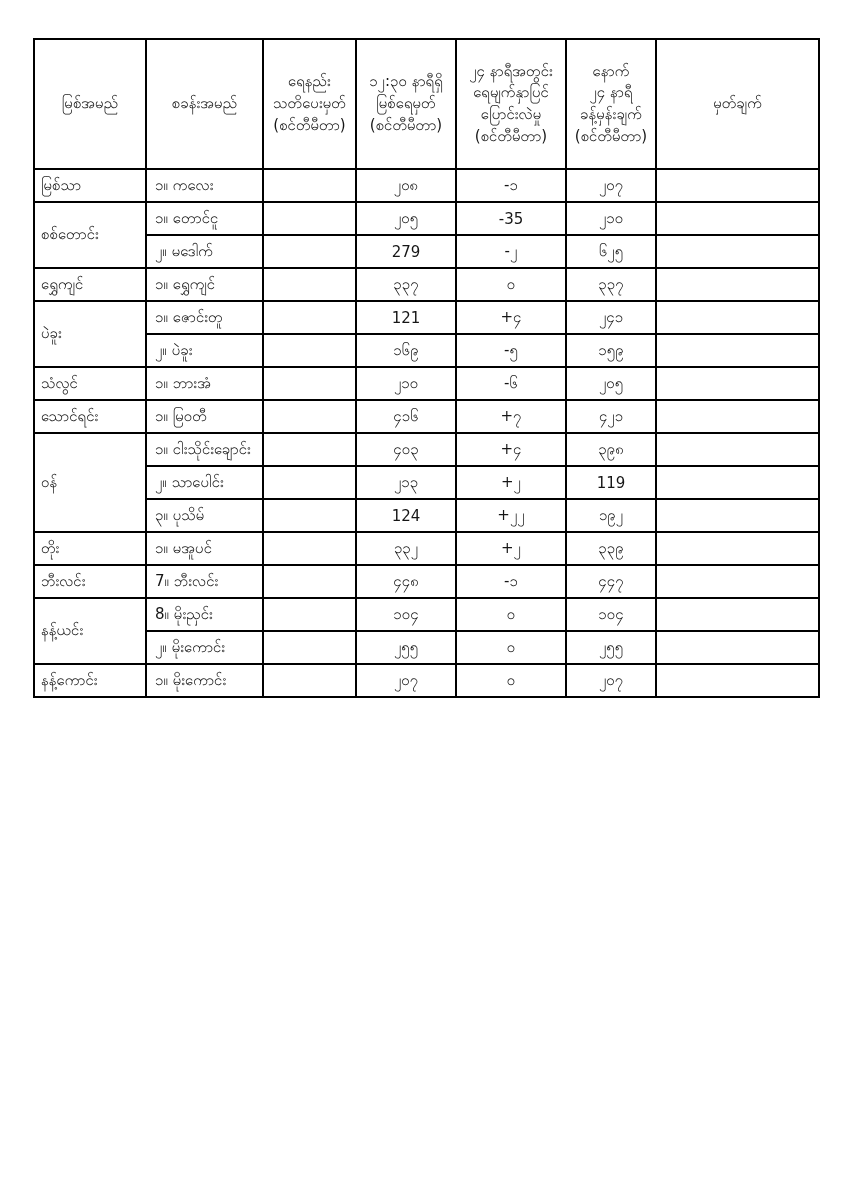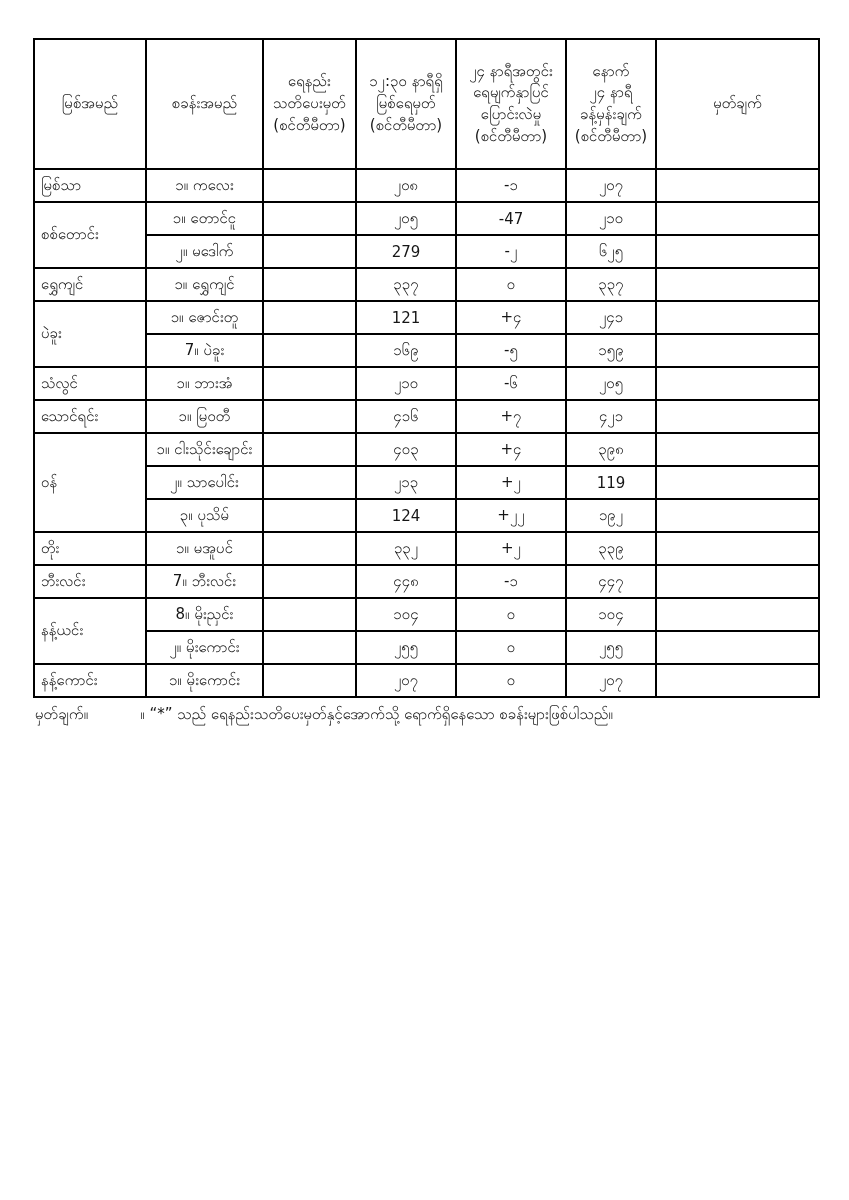--- a/index.html
+++ b/index.html
@@ -36,21 +36,21 @@
     padding: 2px 2px;
     line-height: 1.45;
   }
   td.river-cell {
     text-align: left;
     vertical-align: middle;
     padding: 0 4px 0 6px;
     margin-left: 30px;
   }
   td.station-cell {
-    text-align: center;
+    text-align: left;
     vertical-align: middle;
     padding: 0 8px 0 8px;
   }
   td.num-cell {
     text-align: center;
     vertical-align: middle;
     padding: 0 2px;
   }
   td.remark-cell {
     text-align: left;
@@ -111,21 +111,21 @@
           <td class="num-cell">၂၀၈</td>
           <td class="num-cell">-၁</td>
           <td class="num-cell">၂၀၇</td>
           <td class="remark-cell"></td>
         </tr>
         <tr>
           <td rowspan="2" class="river-cell">စစ်တောင်း</td>
           <td class="station-cell">၁။ တောင်ငူ</td>
           <td class="num-cell"></td>
           <td class="num-cell">၂၀၅</td>
-          <td class="num-cell">-47</td>
+          <td class="num-cell">-35</td>
           <td class="num-cell">၂၁၀</td>
           <td class="remark-cell"></td>
         </tr>
         <tr>
           <td class="station-cell">၂။ မဒေါက်</td>
           <td class="num-cell"></td>
           <td class="num-cell">279</td>
           <td class="num-cell">-၂</td>
           <td class="num-cell">၆၂၅</td>
           <td class="remark-cell"></td>
@@ -142,21 +142,21 @@
         <tr>
           <td rowspan="2" class="river-cell">ပဲခူး</td>
           <td class="station-cell">၁။ ဇောင်းတူ</td>
           <td class="num-cell"></td>
           <td class="num-cell">121</td>
           <td class="num-cell">+၄</td>
           <td class="num-cell">၂၄၁</td>
           <td class="remark-cell"></td>
         </tr>
         <tr>
-          <td class="station-cell">7။ ပဲခူး</td>
+          <td class="station-cell">၂။ ပဲခူး</td>
           <td class="num-cell"></td>
           <td class="num-cell">၁၆၉</td>
           <td class="num-cell">-၅</td>
           <td class="num-cell">၁၅၉</td>
           <td class="remark-cell"></td>
         </tr>
         <tr>
           <td rowspan="1" class="river-cell">သံလွင်</td>
           <td class="station-cell">၁။ ဘားအံ</td>
           <td class="num-cell"></td>
@@ -239,17 +239,14 @@
           <td class="station-cell">၁။ မိုးကောင်း</td>
           <td class="num-cell"></td>
           <td class="num-cell">၂၀၇</td>
           <td class="num-cell">၀</td>
           <td class="num-cell">၂၀၇</td>
           <td class="remark-cell"></td>
         </tr>
       </tbody>
   </table>
 
-  <div class="footer-note">
-    <span class="label">မှတ်ချက်။</span><span>။ “*” သည် ရေနည်းသတိပေးမှတ်နှင့်အောက်သို့ ရောက်ရှိနေသော စခန်းများဖြစ်ပါသည်။</span>
-  </div>
 
 </div>
 
 </body></html>

